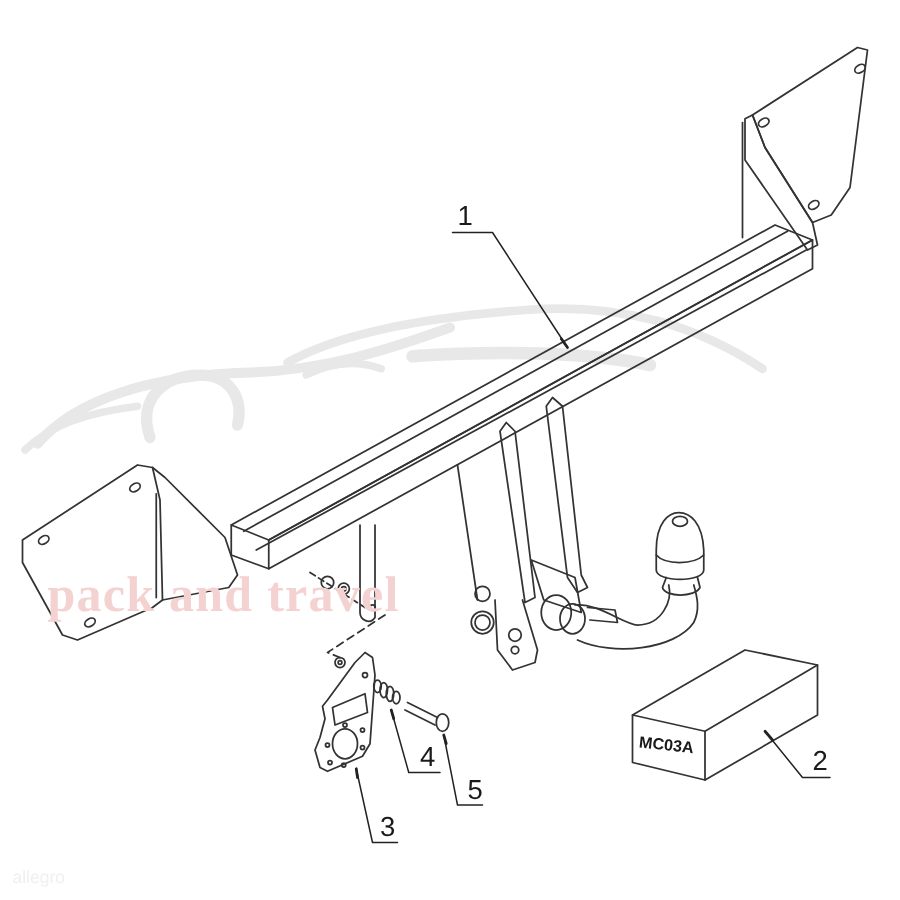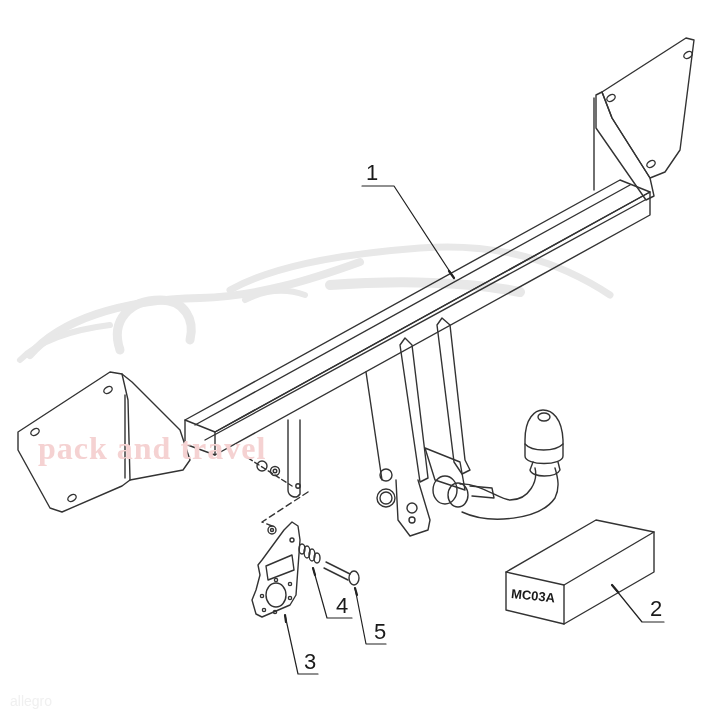--- a/index.html
+++ b/index.html
@@ -4,22 +4,22 @@
 <style>
   html, body { margin: 0; padding: 0; background: #ffffff; }
   body { width: 720px; height: 720px; position: relative; overflow: hidden; font-family: "Liberation Sans", sans-serif; }
   .canvas { position: absolute; left: 0; top: 0; width: 720px; height: 720px; }
   .wm-brand {
     position: absolute; left: 150px; top: 362px; width: 560px;
     font-family: "Liberation Serif", serif; font-weight: bold; font-size: 78px;
     letter-spacing: 38px; color: #e6e6e6; white-space: nowrap;
   }
   .wm-tagline {
-    position: absolute; left: 38px; top: 430px;
-    font-family: "Liberation Serif", serif; font-weight: bold; font-size: 32px;
+    position: absolute; left: 38px; top: 452px;
+    font-family: "Liberation Serif", serif; font-weight: bold; font-size: 40px;
     color: #f5d2d2; white-space: nowrap; letter-spacing: 1px; text-align: center;
   }
   .wm-source {
     position: absolute; left: 10px; top: 693px;
     font-family: "Liberation Sans", sans-serif; font-size: 14px;
     color: #f0f0f0; white-space: nowrap;
   }
   .callout {
     position: absolute; font-family: "Liberation Sans", sans-serif;
     font-size: 22px; color: #1a1a1a; line-height: 1;

